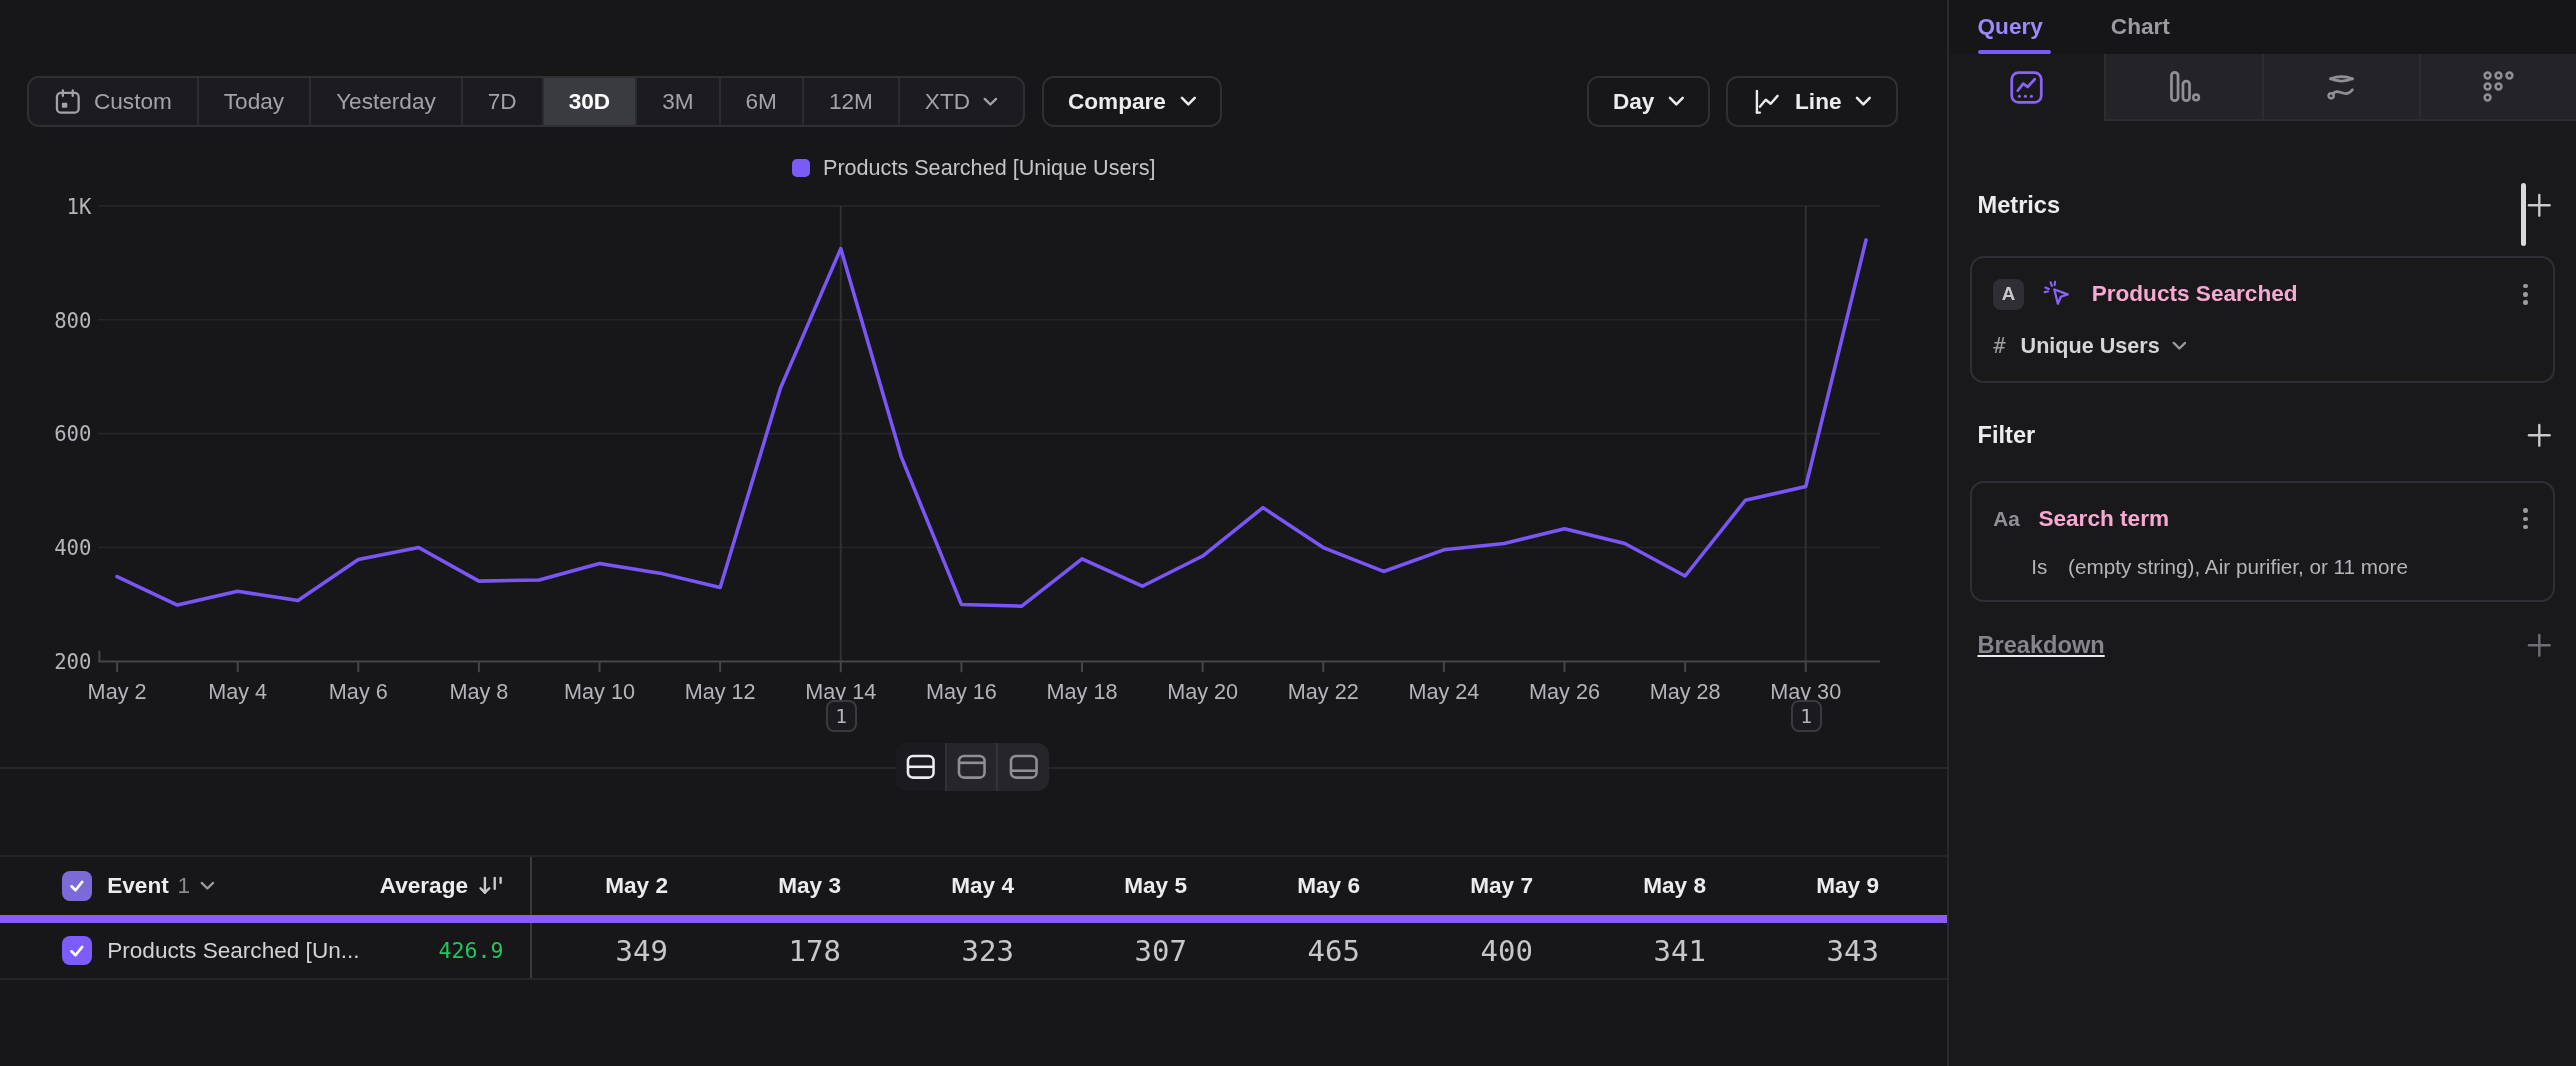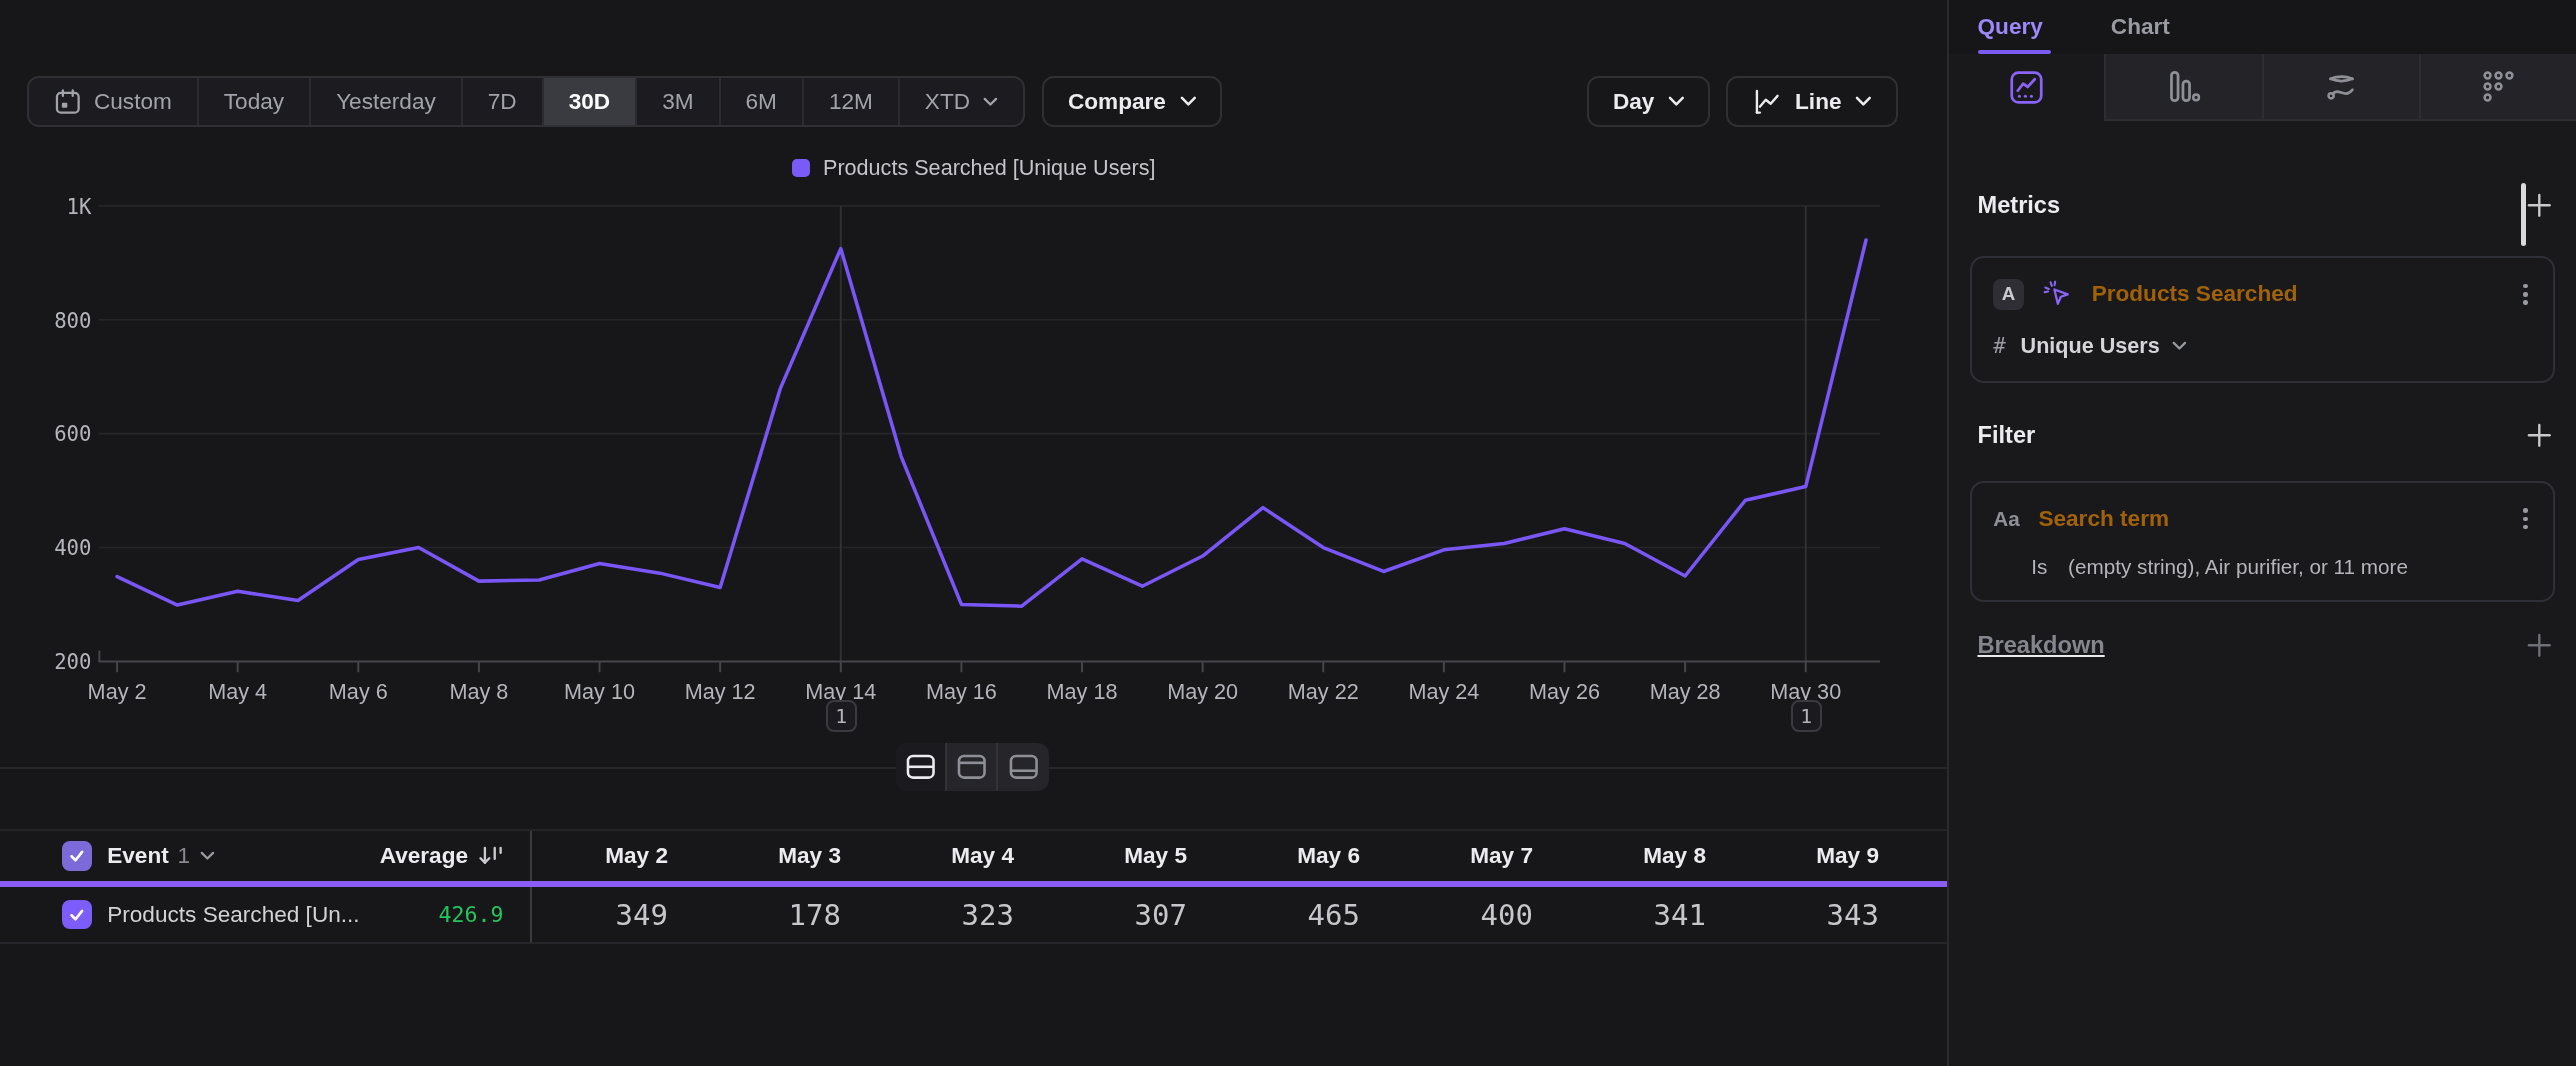--- a/index.html
+++ b/index.html
@@ -39,21 +39,21 @@
   .layout-toggle { position:absolute; top:743px; left:896px; height:48px; display:flex;
                    background:#25252a; border-radius:11.8px; overflow:hidden; z-index:3; }
   .lt-cell { width:51px; display:flex; align-items:center; justify-content:center;
              border-right:2px solid #323237; cursor:pointer; }
   .lt-cell:last-child { border-right:none; }
   .lt-cell.active { background:#1b1b1f; }
 
   
   .table { position:absolute; top:829px; left:0; width:1947px; z-index:2; }
   .t-row { display:flex; align-items:stretch; }
-  .t-head { height:58px; border-top:2px solid #242428; border-bottom:6px solid #8b5cf6; }
+  .t-head { height:68px; border-top:2px solid #242428; border-bottom:8px solid #8b5cf6;margin-top:26px; }
   .t-body { height:57px; border-bottom:2px solid #26262a; }
   .col-event { width:327px; padding-left:62px; display:flex; align-items:center; }
   .col-avg { width:203px; display:flex; justify-content:flex-end; align-items:center; padding-right:26.6px; }
   .col-dates { display:flex; border-left:2px solid #3a3a3f; align-items:center; }
   .col-date { width:173px; text-align:right; padding-right:37px; white-space:nowrap; }
   .t-head .col-date { font-size:22.6px; font-weight:700; color:#ececf0; }
   .t-body .col-date { font-size:29px; color:#c6c6cb; font-family:"DejaVu Sans Mono", monospace; }
   .checkbox { width:29.5px; height:29.5px; border-radius:7.9px; display:flex; align-items:center;
               justify-content:center; cursor:pointer; flex:0 0 auto; }
   .ev-label { margin-left:15.7px; font-size:22.6px; font-weight:700; color:#ececf0; }
@@ -81,21 +81,21 @@
   .section-head { display:flex; justify-content:space-between; align-items:center;
                   margin:0 23.6px 0 28.5px; height:29.5px; }
   .section-title { font-size:23.6px; font-weight:700; color:#ececf0; }
   .section-title.muted { color:#85858d; }
   .plus { display:flex; cursor:pointer; }
 
   .card { margin:0 20.7px; border:2px solid #2f2f38; border-radius:13.8px; padding:21.6px; }
   .card-row1 { display:flex; align-items:center; }
   .badge-a { width:30.5px; height:30.5px; border-radius:7.9px; background:#2e2e34; color:#c9c9ce;
              font-size:18.7px; font-weight:700; display:flex; align-items:center; justify-content:center; }
-  .card-title { font-size:22.6px; font-weight:700; color:#a16207; margin-left:18.7px; }
+  .card-title { font-size:22.6px; font-weight:700; color:#f9a8d4; margin-left:18.7px; }
   .kebab { margin-left:auto; display:flex; flex-direction:column; gap:3.9px; padding:3.9px; cursor:pointer; }
   .kebab i { width:4.4px; height:4.4px; border-radius:50%; background:#9a9aa2; }
   .metric-row2 { display:flex; align-items:center; margin-top:23.6px; }
   .hash { font-family:"DejaVu Sans Mono", monospace; font-size:20.7px; color:#9a9aa2; }
   .measure { font-size:21.6px; font-weight:600; color:#d4d4d9; margin-left:14.8px; margin-right:11.8px; }
   .aa { font-size:20.7px; font-weight:700; color:#8f8f97; }
   .filter-row2 { display:flex; align-items:baseline; margin-top:21.6px; }
   .op { font-size:20.7px; color:#b4b4bb; margin-left:38px; }
   .fval { font-size:20.7px; color:#b4b4bb; margin-left:20.7px; }
 

